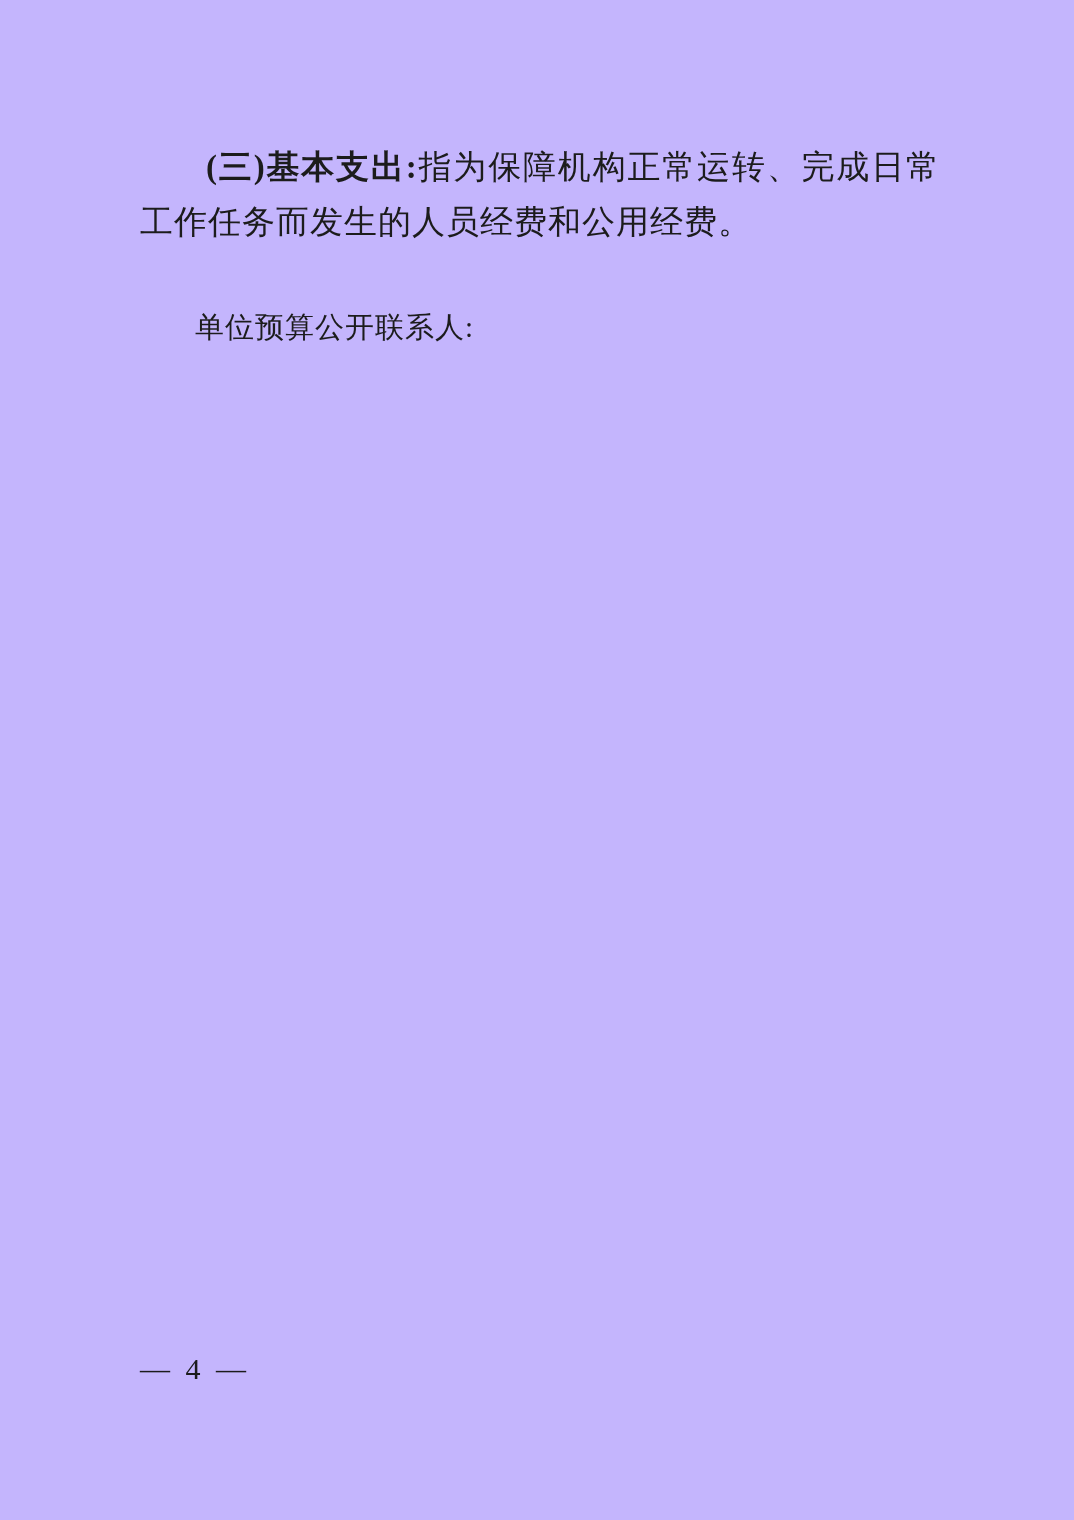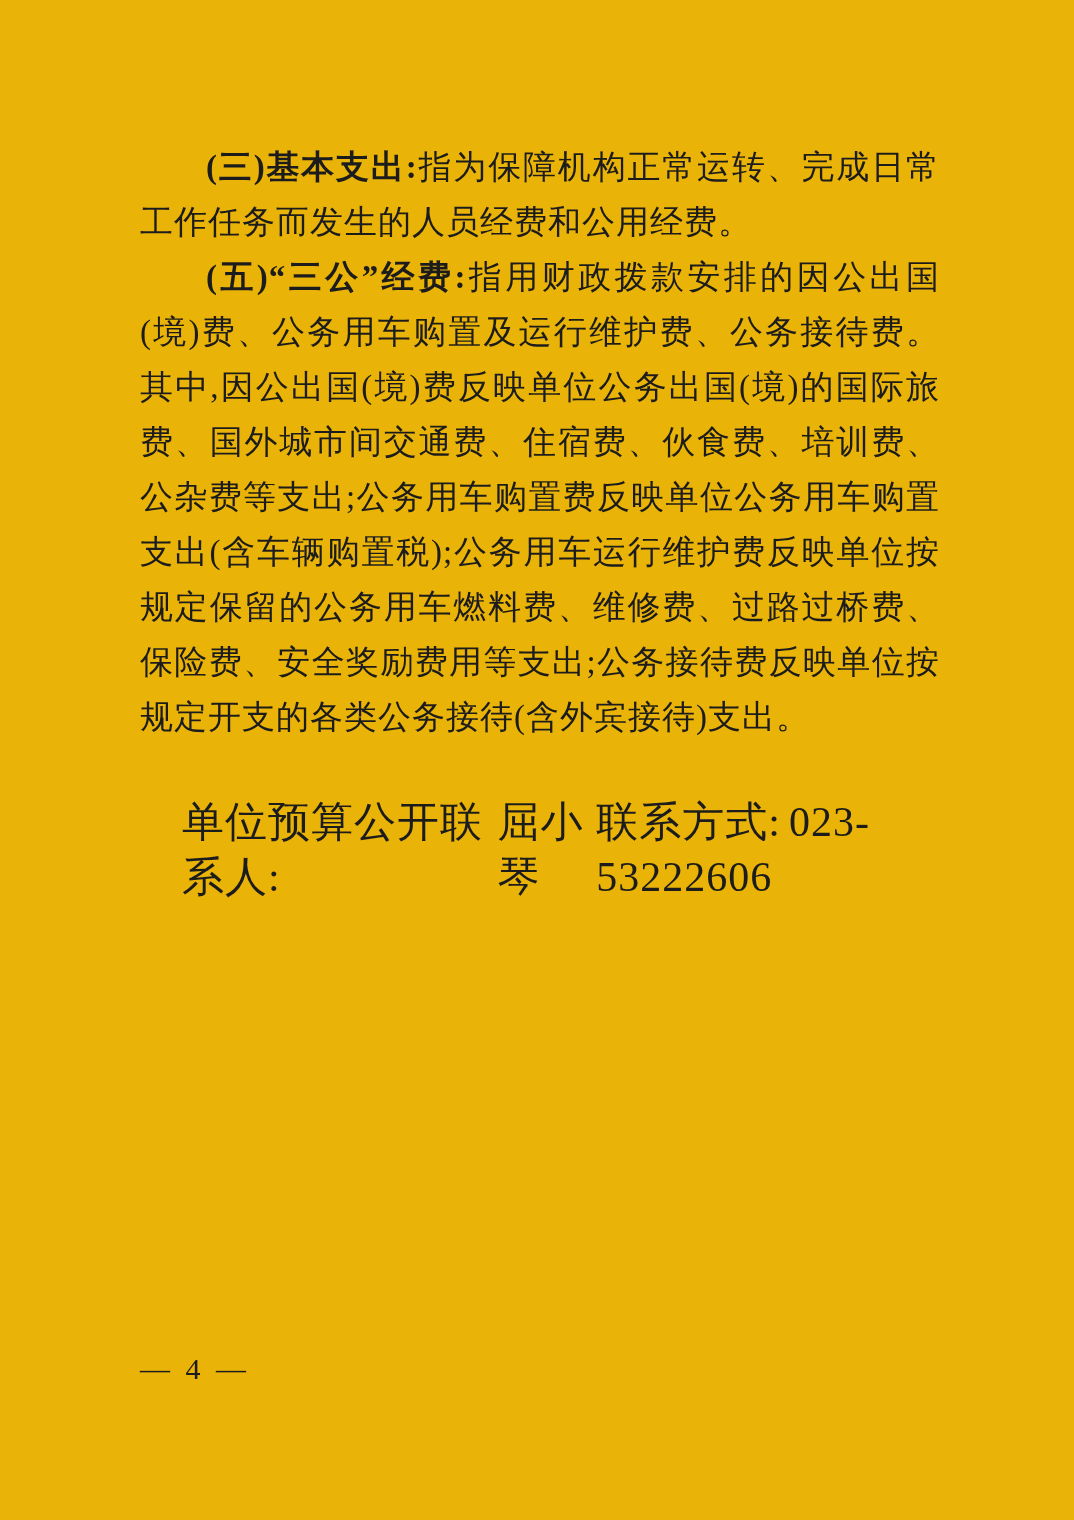--- a/index.html
+++ b/index.html
@@ -4,21 +4,21 @@
 <style>
   html, body {
     margin: 0;
     padding: 0;
     background: #ffffff;
   }
   .page {
     position: relative;
     width: 1074px;
     height: 1520px;
-    background: #eab308;
+    background: #c4b5fd;
     color: #1c1c1c;
     font-family: "Liberation Serif", "DejaVu Serif", serif;
     overflow: hidden;
   }
   .content {
     position: absolute;
     left: 140px;
     top: 140px;
     width: 800px;
   }
@@ -32,21 +32,21 @@
     letter-spacing: 1px;
   }
   p.para .lead {
     font-weight: 700;
   }
   p.para.gap-before {
     margin-top: 12px;
   }
   .contact-line {
     margin-top: 50px;
-    font-size: 42px;
+    font-size: 29px;
     line-height: 55px;
     letter-spacing: 1px;
     display: flex;
     align-items: flex-start;
   }
   .contact-line .indent {
     display: inline-block;
     width: 55px;
   }
   .contact-line .contact-name {
@@ -70,28 +70,23 @@
 </style>
 </head>
 <body>
 
 <div class="page">
   <div class="content">
 
     <p class="para"><b class="lead">(三)基本支出:</b><span>指为保障机构正常运转、完成日常工作任务而发生的人员经费和公用经费。</span></p>
 
 
-    <p class="para"><b class="lead">(五)“三公”经费:</b><span>指用财政拨款安排的因公出国(境)费、公务用车购置及运行维护费、公务接待费。其中,因公出国(境)费反映单位公务出国(境)的国际旅费、国外城市间交通费、住宿费、伙食费、培训费、公杂费等支出;公务用车购置费反映单位公务用车购置支出(含车辆购置税);公务用车运行维护费反映单位按规定保留的公务用车燃料费、维修费、过路过桥费、保险费、安全奖励费用等支出;公务接待费反映单位按规定开支的各类公务接待(含外宾接待)支出。</span></p>
 
 
     <div class="contact-line">
       <span class="indent"></span>
       <span>单位预算公开联系人:</span>
-      <span class="contact-name">屈小琴</span>
-      <span class="phone-group">
-        <span>联系方式:</span><span class="phone-number">023-53222606</span>
-      </span>
     </div>
 
   </div>
 
   <div class="footer">— 4 —</div>
 </div>
 
 </body></html>

